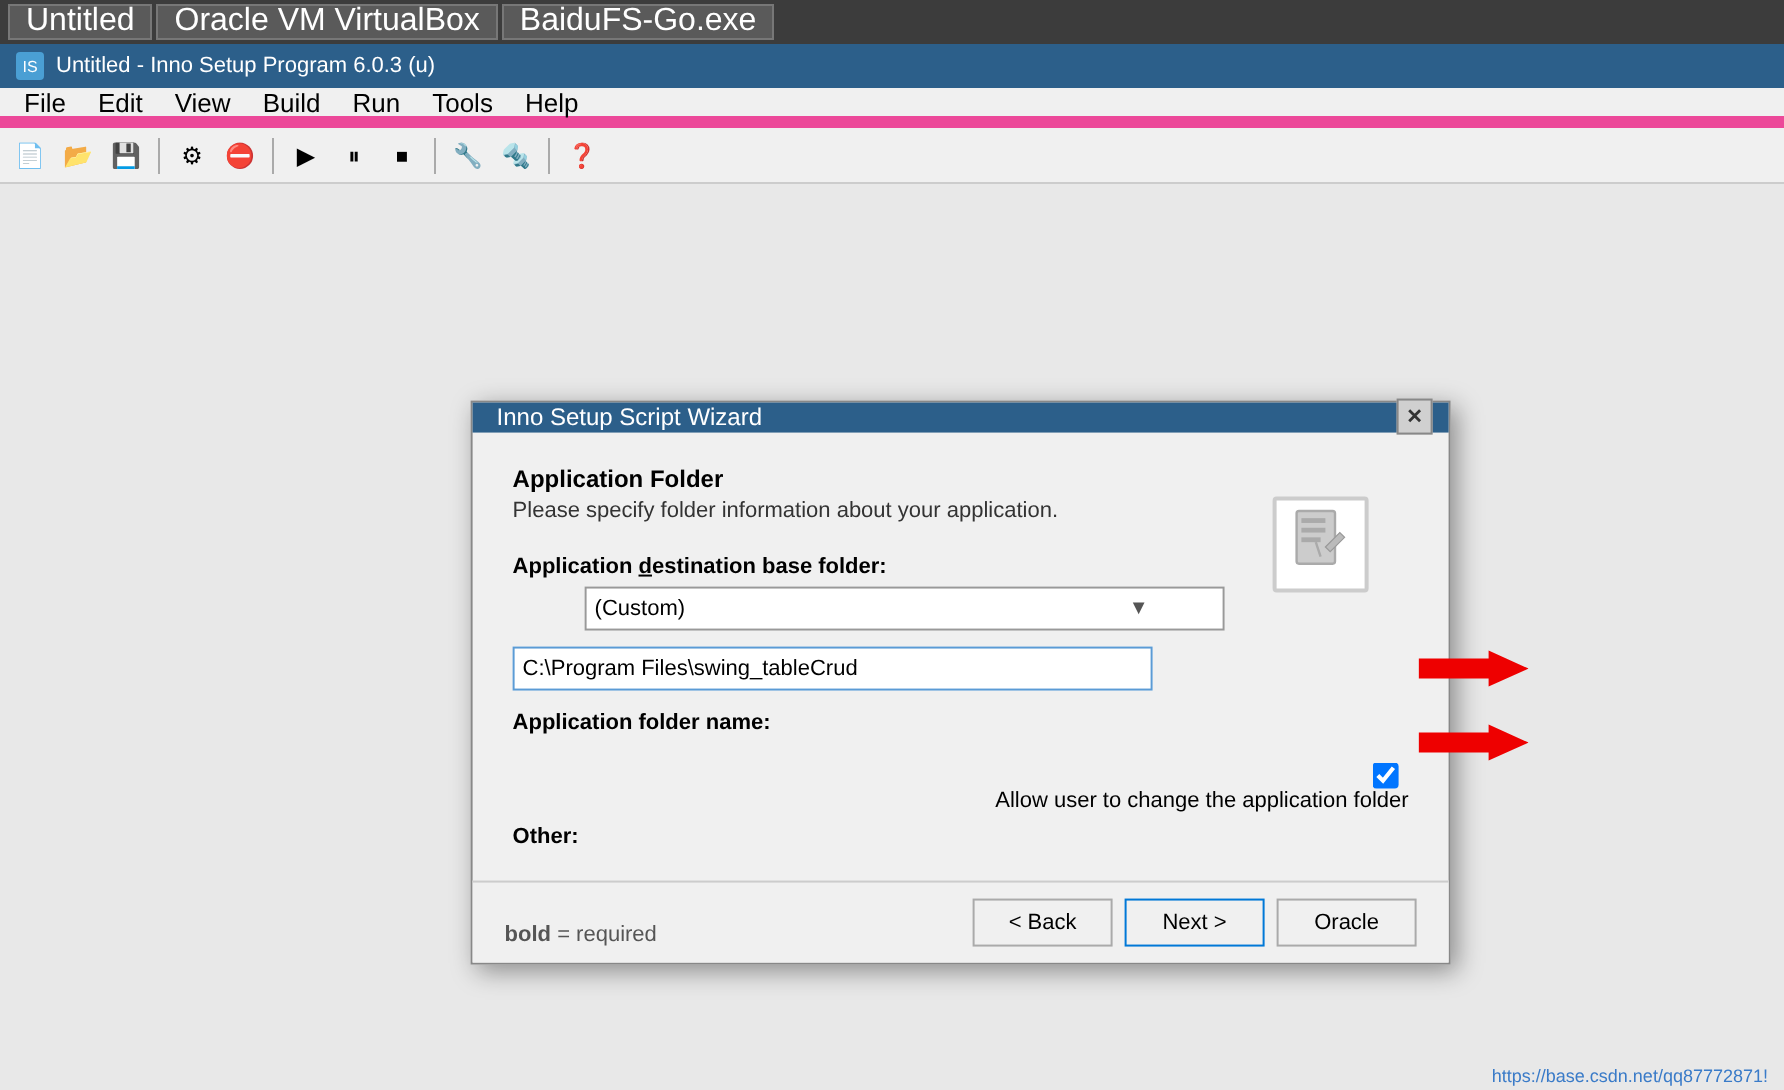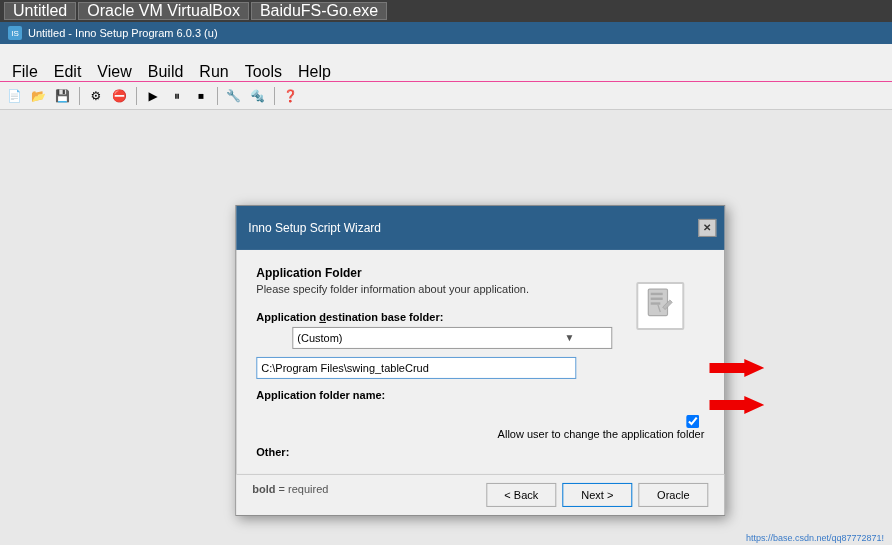--- a/index.html
+++ b/index.html
@@ -45,23 +45,22 @@
       color: white;
     }
 
     
     .menu-bar {
       background: #f0f0f0;
       height: 20px;
       display: flex;
       align-items: center;
       padding: 0 4px;
-      border-bottom: 1px solid #ec4899;
-      font-size: 16px;
-      margin-top: 18px;
+      border-bottom: 6px solid #ec4899;
+      font-size: 13px;
     }
 
     .menu-item {
       padding: 0 8px;
       height: 100%;
       display: flex;
       align-items: center;
       cursor: pointer;
     }
 
@@ -120,21 +119,21 @@
       width: 490px;
       background: #f0f0f0;
       border: 1px solid #888;
       box-shadow: 3px 3px 12px rgba(0,0,0,0.4);
       z-index: 20;
     }
 
     .dialog-title-bar {
       background: #2c5f8a;
       color: white;
-      height: 44px;
+      height: 15px;
       display: flex;
       align-items: center;
       justify-content: space-between;
       padding: 0 8px 0 12px;
       font-size: 12px;
       font-weight: normal;
     }
 
     .dialog-close-btn {
       width: 18px;
@@ -272,21 +271,21 @@
       font-size: 11px;
       font-weight: bold;
       margin-bottom: 4px;
     }
 
     .dialog-footer {
       border-top: 1px solid #ccc;
       background: #f0f0f0;
       padding: 8px 16px;
       display: flex;
-      align-items: flex-start;
+      align-items: flex-end;
       justify-content: space-between;
     }
 
     .footer-hint {
       font-size: 11px;
       color: #555;
     }
 
     .footer-hint b {
       font-weight: bold;

